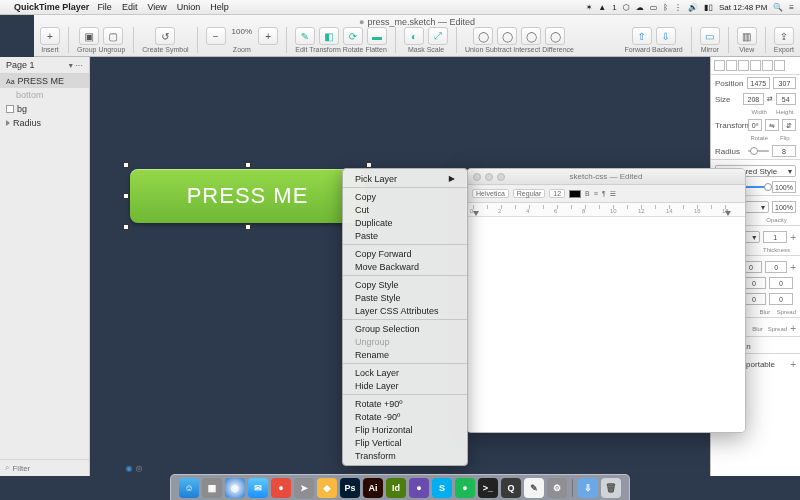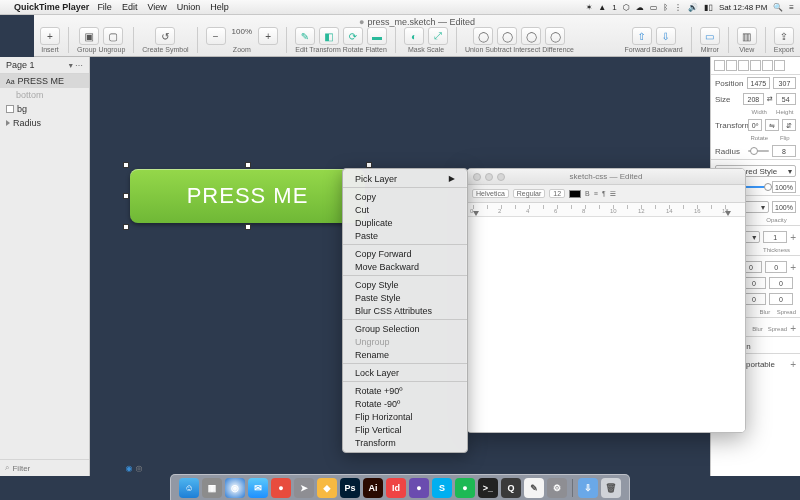--- a/index.html
+++ b/index.html
@@ -398,35 +398,38 @@
       <span>Move Backward</span>
     </div>
     <hr>
     <div class="ci">
       <span>Copy Style</span>
     </div>
     <div class="ci">
       <span>Paste Style</span>
     </div>
     <div class="ci">
-      <span>Blur CSS Attributes</span>
+      <span>Layer CSS Attributes</span>
     </div>
     <hr>
     <div class="ci">
       <span>Group Selection</span>
     </div>
     <div class="ci dis">
       <span>Ungroup</span>
     </div>
     <div class="ci">
       <span>Rename</span>
     </div>
     <hr>
     <div class="ci">
       <span>Lock Layer</span>
+    </div>
+    <div class="ci">
+      <span>Hide Layer</span>
     </div>
     <hr>
     <div class="ci">
       <span>Rotate +90º</span>
     </div>
     <div class="ci">
       <span>Rotate -90º</span>
     </div>
     <div class="ci">
       <span>Flip Horizontal</span>
@@ -497,21 +500,21 @@
 <div class="dock" id="dock">
     <div class="dicon" style="background: linear-gradient(rgb(79, 181, 239), rgb(30, 127, 214));">☺</div>
     <div class="dicon" style="background: rgb(140, 140, 140);">▦</div>
     <div class="dicon" style="background: radial-gradient(rgb(255, 255, 255), rgb(42, 122, 212));">◎</div>
     <div class="dicon" style="background: linear-gradient(rgb(90, 200, 250), rgb(30, 144, 255));">✉</div>
     <div class="dicon" style="background: rgb(232, 76, 61);">●</div>
     <div class="dicon" style="background: rgb(142, 142, 147);">➤</div>
     <div class="dicon" style="background: rgb(247, 185, 66);">◆</div>
     <div class="dicon" style="background: rgb(0, 29, 52);">Ps</div>
     <div class="dicon" style="background: rgb(42, 10, 0);">Ai</div>
-    <div class="dicon" style="background: #ef4444;">Id</div>
+    <div class="dicon" style="background: #4d7c0f;">Id</div>
     <div class="dicon" style="background: rgb(106, 76, 175);">●</div>
     <div class="dicon" style="background: rgb(0, 175, 240);">S</div>
     <div class="dicon" style="background: rgb(29, 185, 84);">●</div>
     <div class="dicon" style="background: rgb(34, 34, 34);">&gt;_</div>
     <div class="dicon" style="background: rgb(58, 58, 58);">Q</div>
     <div class="dicon" style="background: rgb(244, 244, 244); color: rgb(85, 85, 85);">✎</div>
     <div class="dicon" style="background: rgb(142, 142, 147);">⚙</div>
     <div class="dsep"></div>
     <div class="dicon" style="background: rgb(106, 168, 232);">⇩</div>
     <div class="dicon" style="background: rgb(208, 211, 216); color: rgb(85, 85, 85);">🗑</div>

